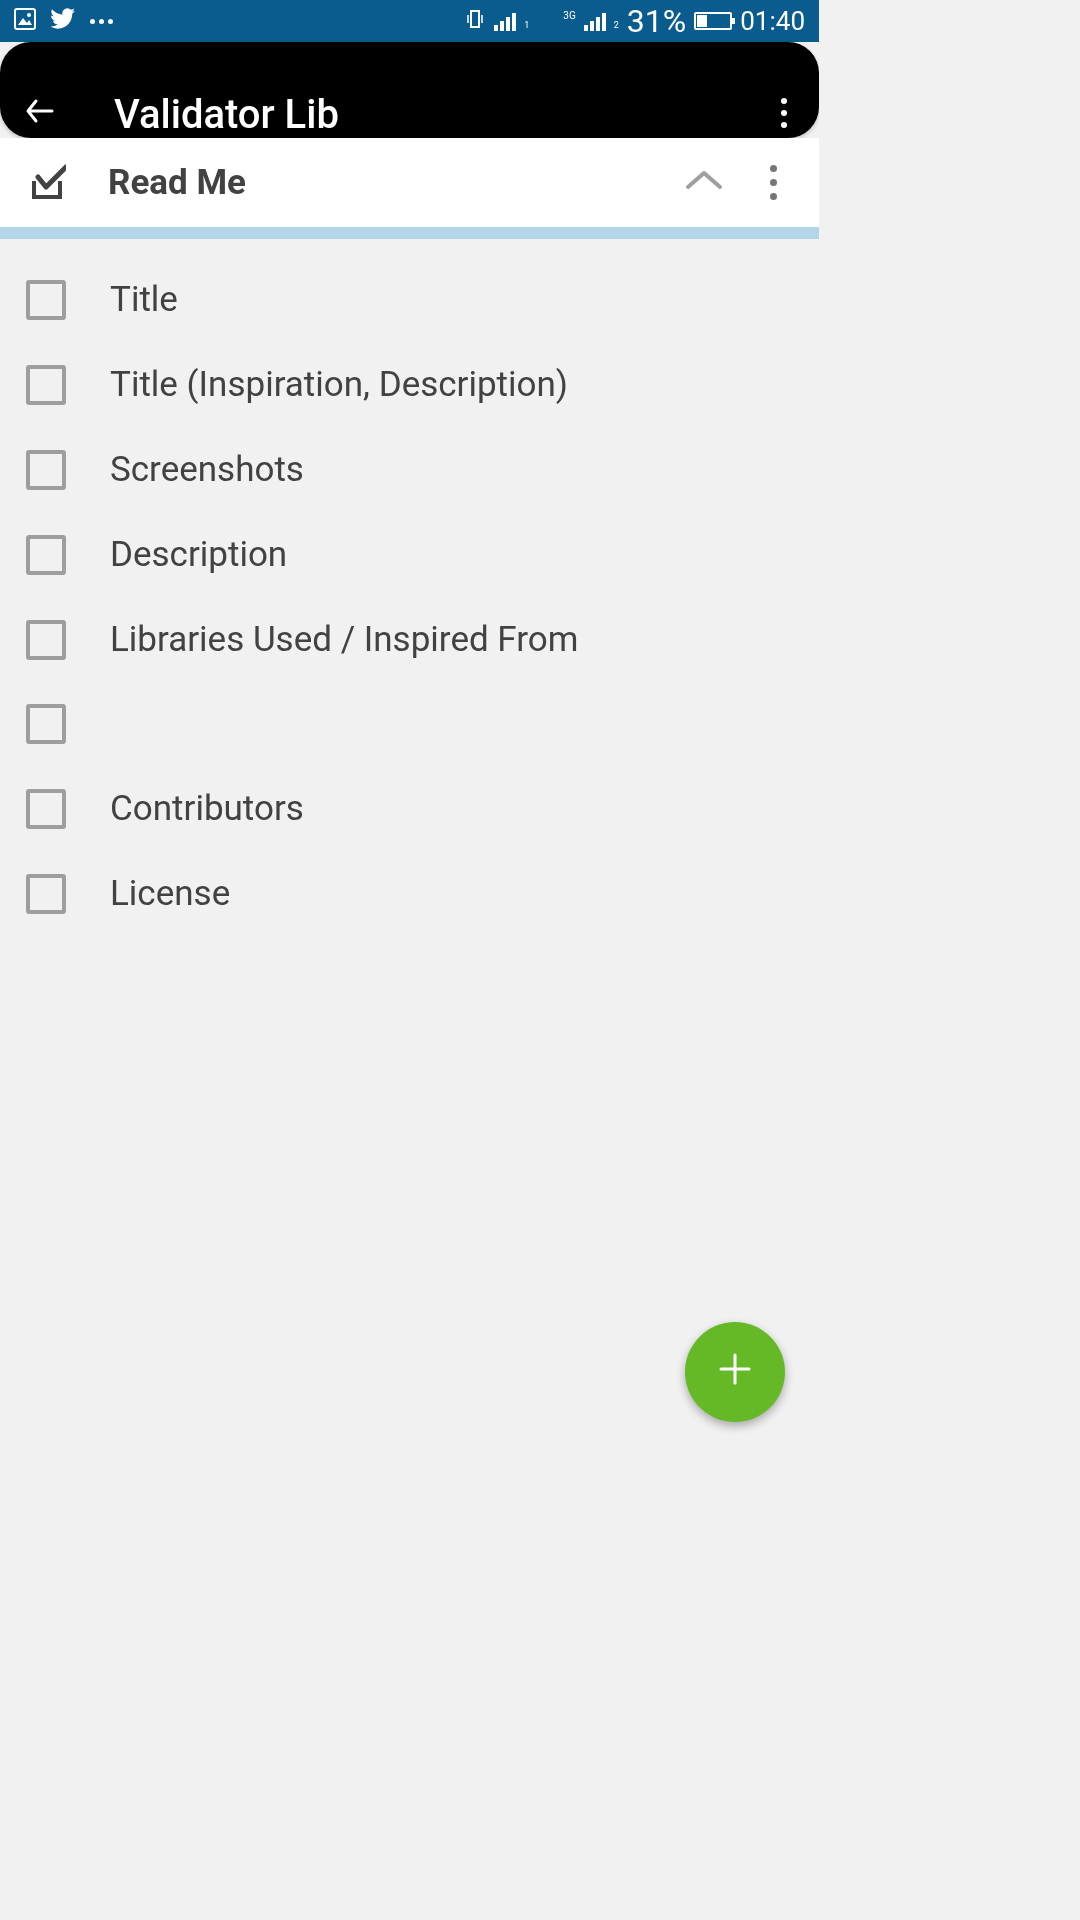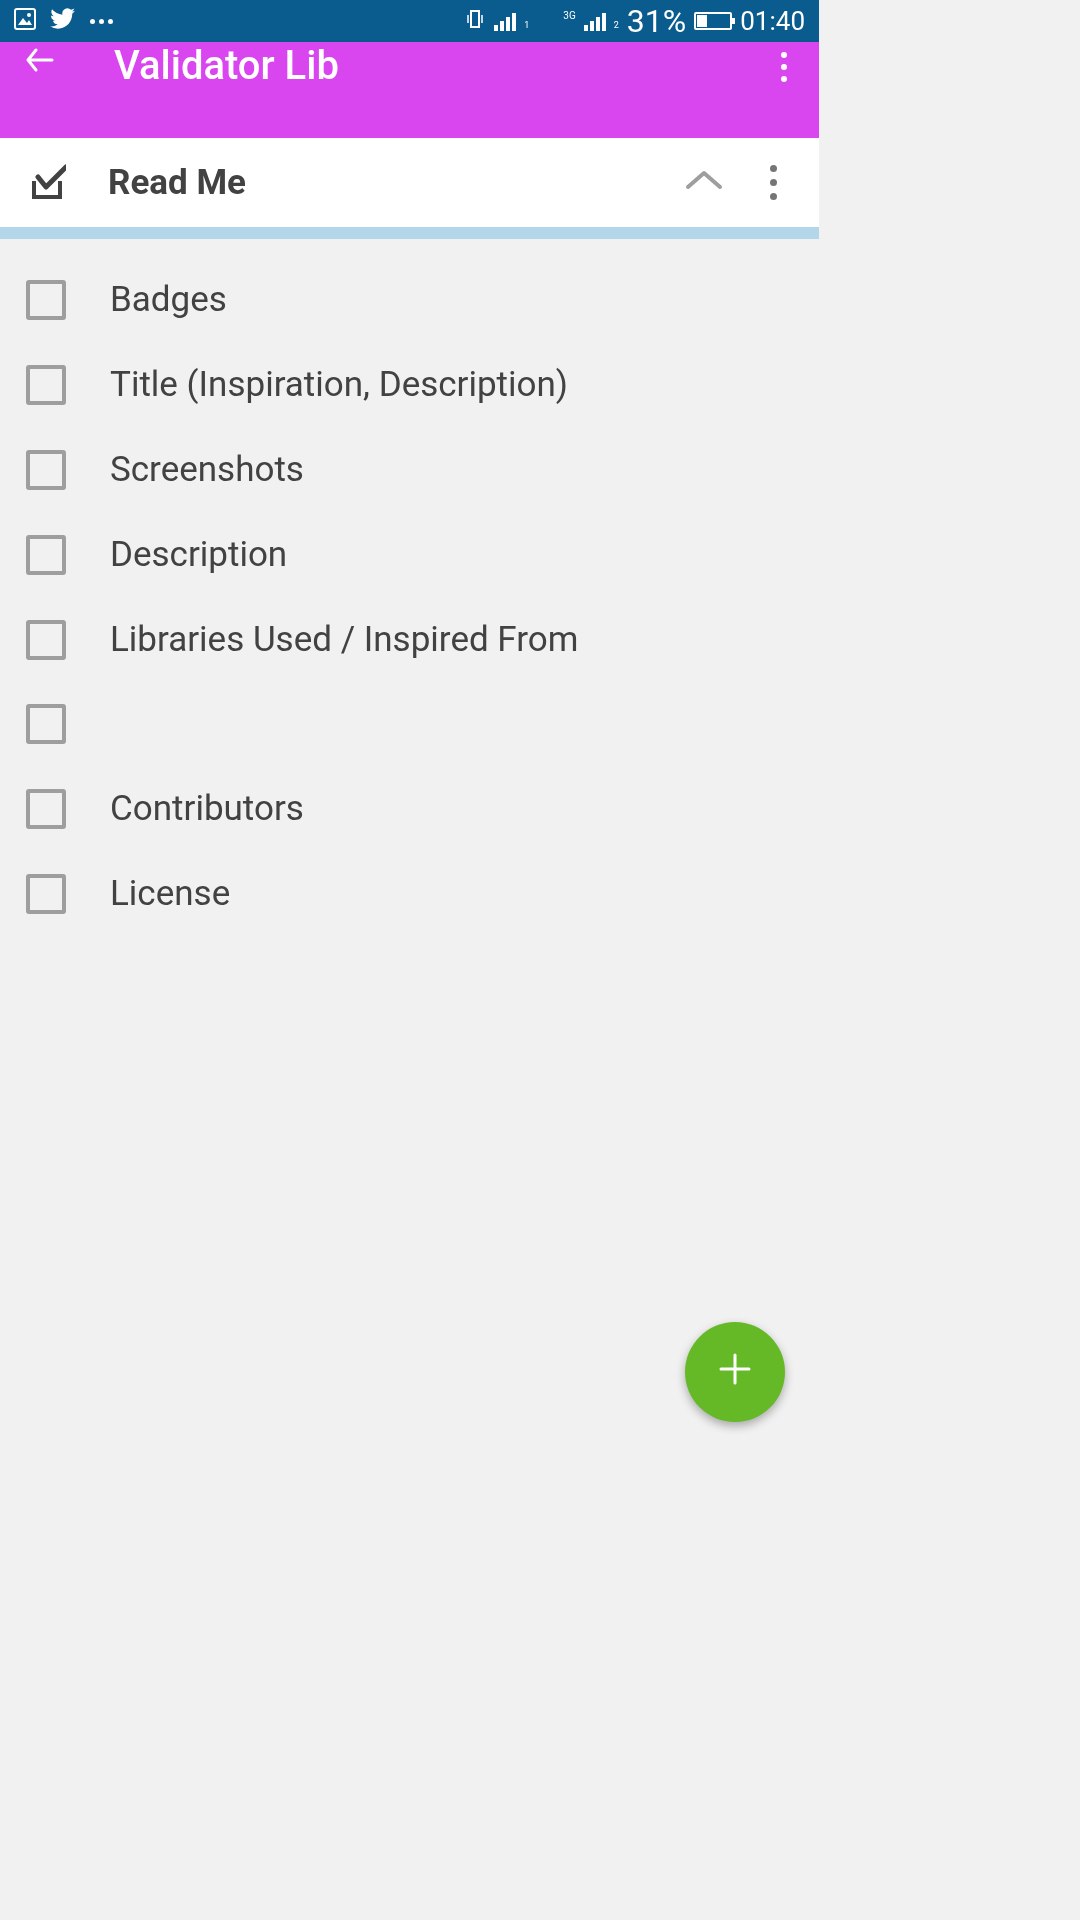--- a/index.html
+++ b/index.html
@@ -36,26 +36,27 @@
     }
     .status-time {
       font-size: 26px;
       font-weight: 400;
     }
     .status-battery-text {
       font-size: 32px;
     }
     .app-bar {
       height: 96px;
-      background: #d946ef;
-      display: flex;
-      align-items: flex-start;
+      background: #000000;
+      display: flex;
+      align-items: flex-end;
       padding: 0 22px;
       color: #fff;
       box-shadow: 0 2px 4px rgba(0,0,0,0.2);
+      border-radius: 31px;
     }
     .app-bar-title {
       font-size: 40px;
       font-weight: 500;
       margin-left: 56px;
       flex: 1;
     }
     .back-arrow {
       font-size: 36px;
       cursor: pointer;
@@ -295,21 +296,21 @@
       <span></span>
       <span></span>
     </span>
 </div>
 
 <div class="divider"></div>
 
 <div class="content">
   <div class="list-item">
     <div class="checkbox"></div>
-    <span class="list-item-label">Badges</span>
+    <span class="list-item-label">Title</span>
   </div>
   <div class="list-item">
     <div class="checkbox"></div>
     <span class="list-item-label">Title (Inspiration, Description)</span>
   </div>
   <div class="list-item">
     <div class="checkbox"></div>
     <span class="list-item-label">Screenshots</span>
   </div>
   <div class="list-item">

